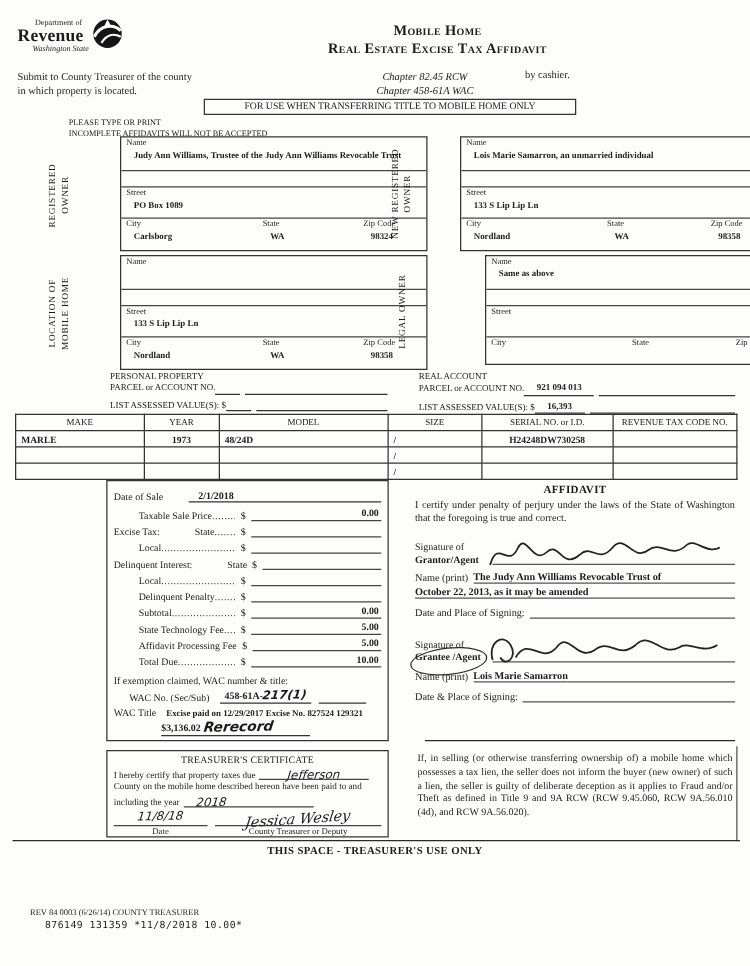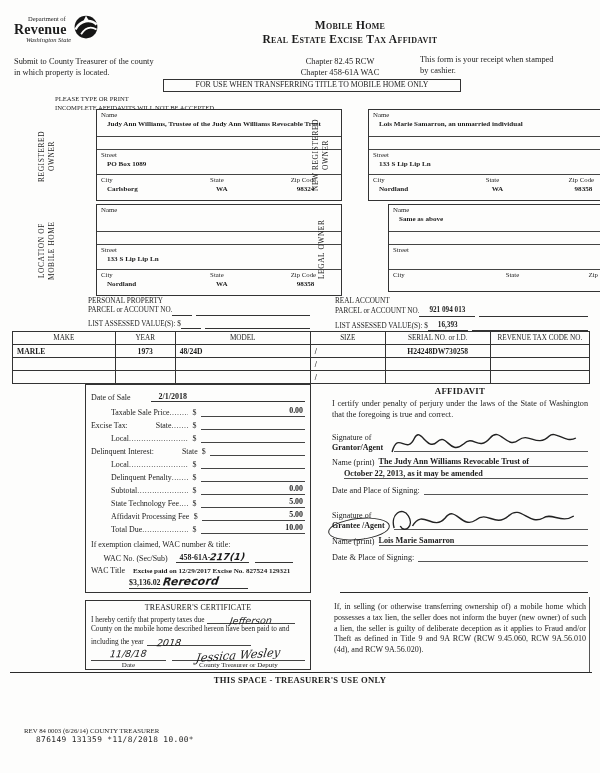--- a/index.html
+++ b/index.html
@@ -19,21 +19,21 @@
   .logo-texts { line-height:1; }
   .logo-dept { font-size:6.5px; margin-left:14px; }
   .logo-name { font-size:14px; font-weight:bold; letter-spacing:0.2px; }
   .logo-state { font-size:6.5px; margin-left:12px; font-style:italic; }
   .logo-mark { width:26px; height:26px; margin-left:2px; margin-top:-2px; }
 
   .title { left:150px; top:19px; width:400px; text-align:center; line-height:1.2; }
   .title div { font-variant:small-caps; font-weight:bold; font-size:11.5px; letter-spacing:0.3px; }
 
   .submit { left:14px; top:57px; width:180px; font-size:8.4px; line-height:1.3; }
-  .chapters { left:250px; top:57px; width:180px; text-align:center; font-size:8.4px; line-height:1.3; }
+  .chapters { left:250px; top:57px; width:180px; text-align:center; font-size:8.4px; line-height:1.3;font-style:italic; }
   .receipt { left:420px; top:55px; width:172px; font-size:8.4px; line-height:1.3; }
   .banner { left:163px; top:79px; width:298px; border:1.2px solid #333; text-align:center; font-size:7.8px; padding:0 0 2px; }
   .prenotes { left:55px; top:95px; font-size:6.6px; line-height:1.3; }
 
   
   .vlabel { display:flex; gap:1px; font-size:7.4px; letter-spacing:0.6px; }
   .vlabel span { writing-mode:vertical-rl; transform:rotate(180deg); text-align:center; line-height:1.15; }
 
   
   .obox { border:1.3px solid #333; background:transparent; overflow:hidden;margin-left:32px; }
@@ -153,21 +153,20 @@
 
   <div class="abs submit">
     <div>Submit to County Treasurer of the county</div>
     <div>in which property is located.</div>
   </div>
   <div class="abs chapters">
     <div>Chapter 82.45 RCW</div>
     <div>Chapter 458-61A WAC</div>
   </div>
   <div class="abs receipt">
-    <div>This form is your receipt when stamped</div>
     <div>by cashier.</div>
   </div>
 
   <div class="abs banner">FOR USE WHEN TRANSFERRING TITLE TO MOBILE HOME ONLY</div>
 
   <div class="abs prenotes">
     <div>PLEASE TYPE OR PRINT</div>
     <div>INCOMPLETE AFFIDAVITS WILL NOT BE ACCEPTED</div>
   </div>
 
@@ -468,21 +467,21 @@
       </div>
     </div>
 
     <div class="nameprint">
       <div class="npline">
         <span>Name (print)</span>
         <span class="npv">The Judy Ann Williams Revocable Trust of</span>
         <span class="nptail"></span>
       </div>
       <div class="npline" style="margin-top:2px;">
-        <span class="npv" style="margin-left:12px;">October 22, 2013, as it may be amended</span>
+        <span class="npv" style="margin-left:0;">October 22, 2013, as it may be amended</span>
         <span class="nptail"></span>
       </div>
     </div>
 
     <div class="dpline">
       <span>Date and Place of Signing:</span>
       <span class="tail"></span>
     </div>
 
     <div class="sigblock" style="margin-top:10px;">

